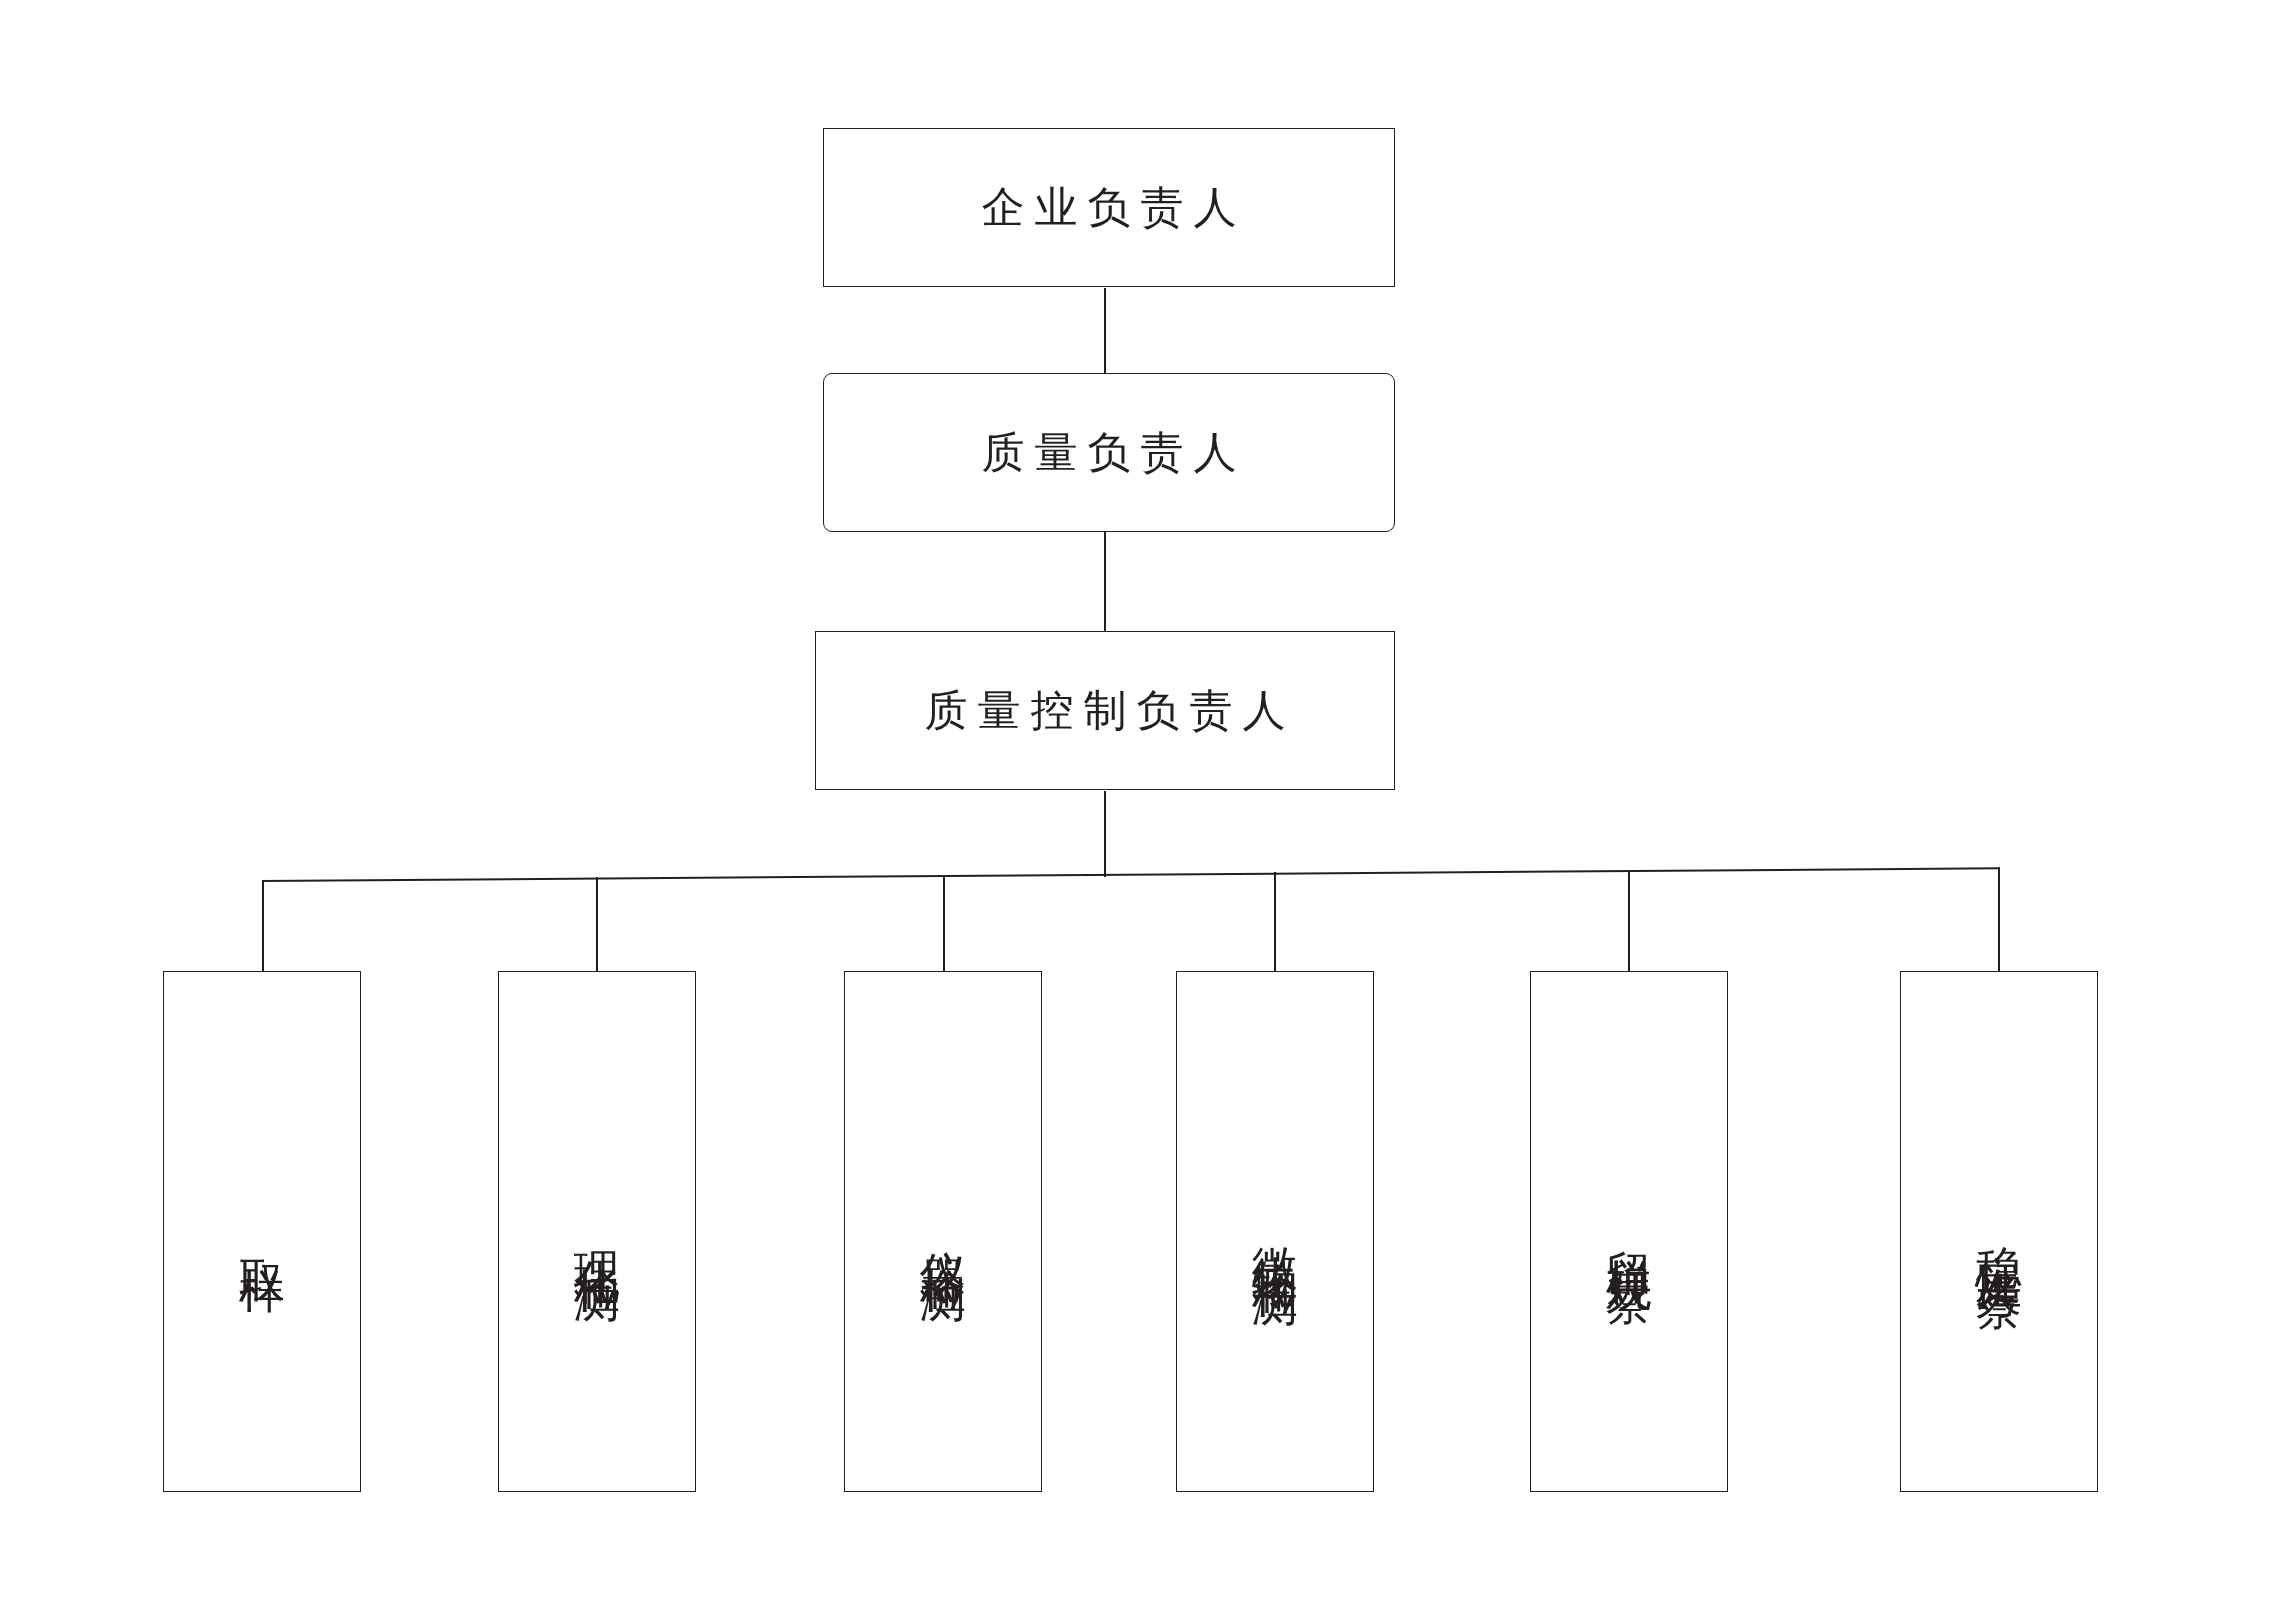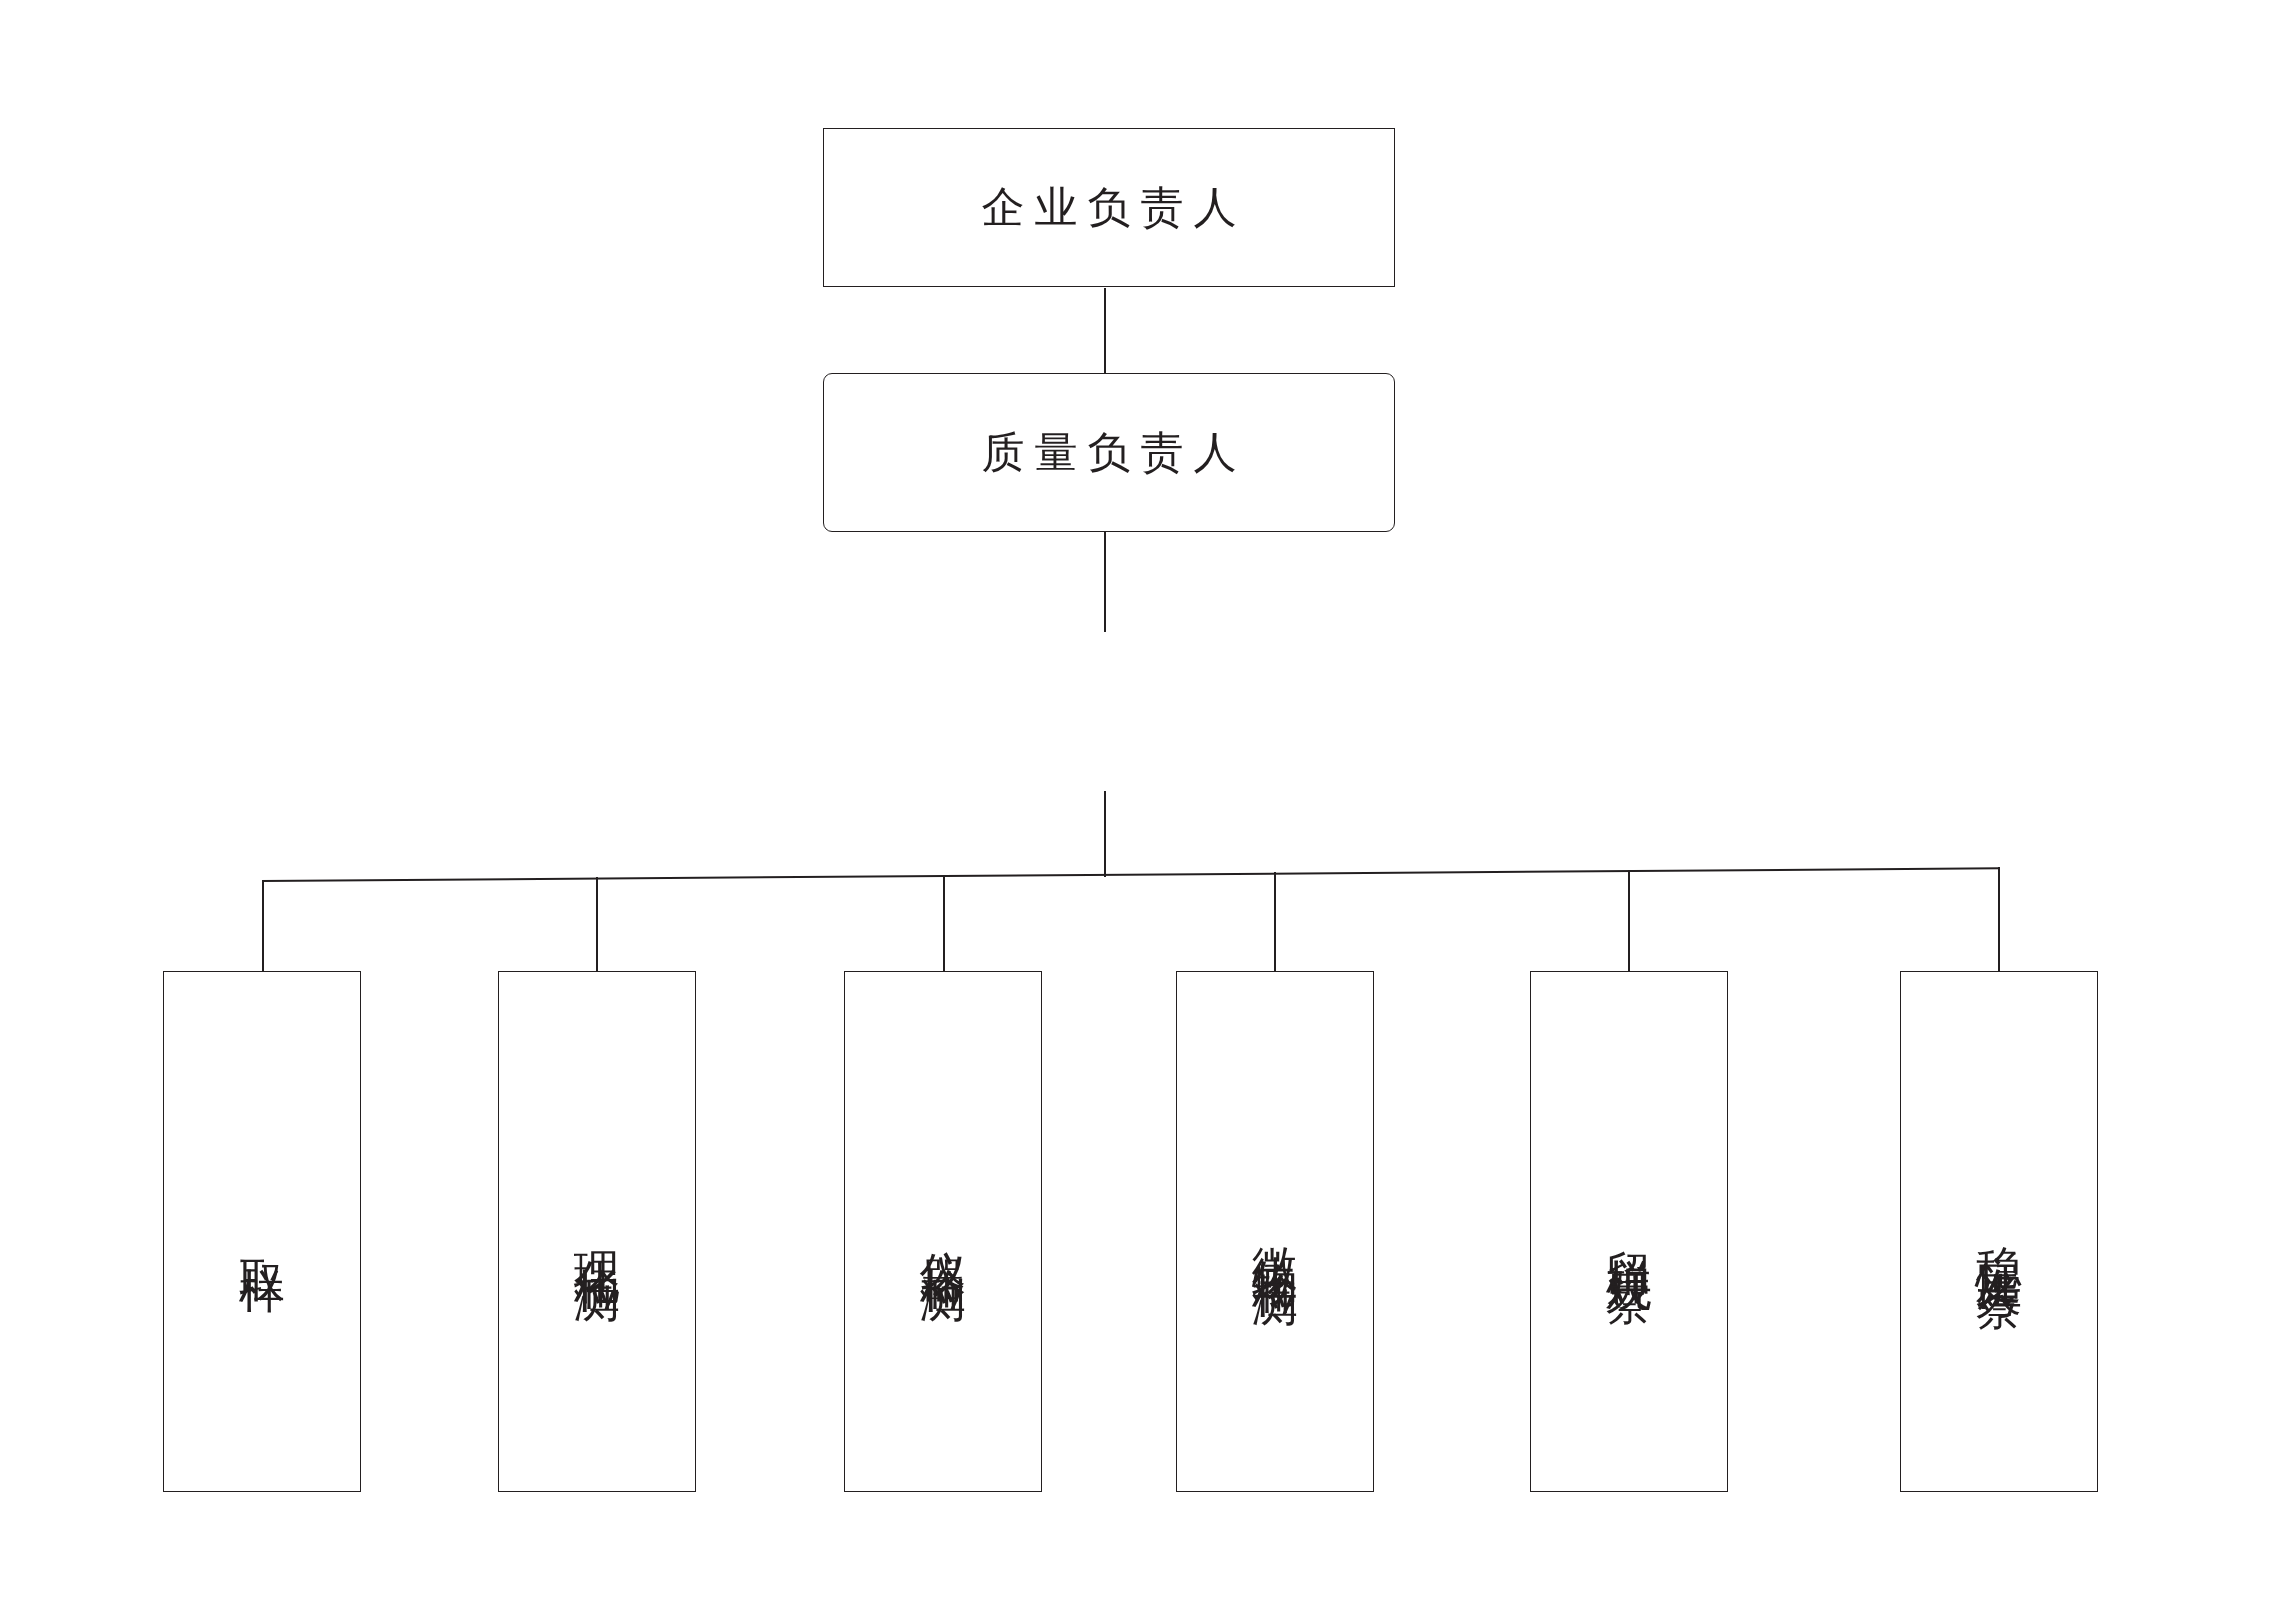--- a/index.html
+++ b/index.html
@@ -112,20 +112,23 @@
   </div>
 
   <div class="vline" id="conn-1-2"></div>
 
   <div class="top-box" id="box-quality-manager">
     <span class="label">质量负责人</span>
   </div>
 
   <div class="vline" id="conn-2-3"></div>
 
+  <div class="top-box" id="box-qc-manager">
+    <span class="label">质量控制负责人</span>
+  </div>
 
   <div class="vline" id="conn-3-bus"></div>
 
   <div class="slant-bar" id="distribution-bar" style="width: 1738px; transform: rotate(-0.416755deg);"></div>
 
   <div class="drop" id="drop-0"></div>
   <div class="drop" id="drop-1"></div>
   <div class="drop" id="drop-2"></div>
   <div class="drop" id="drop-3"></div>
   <div class="drop" id="drop-4"></div>

